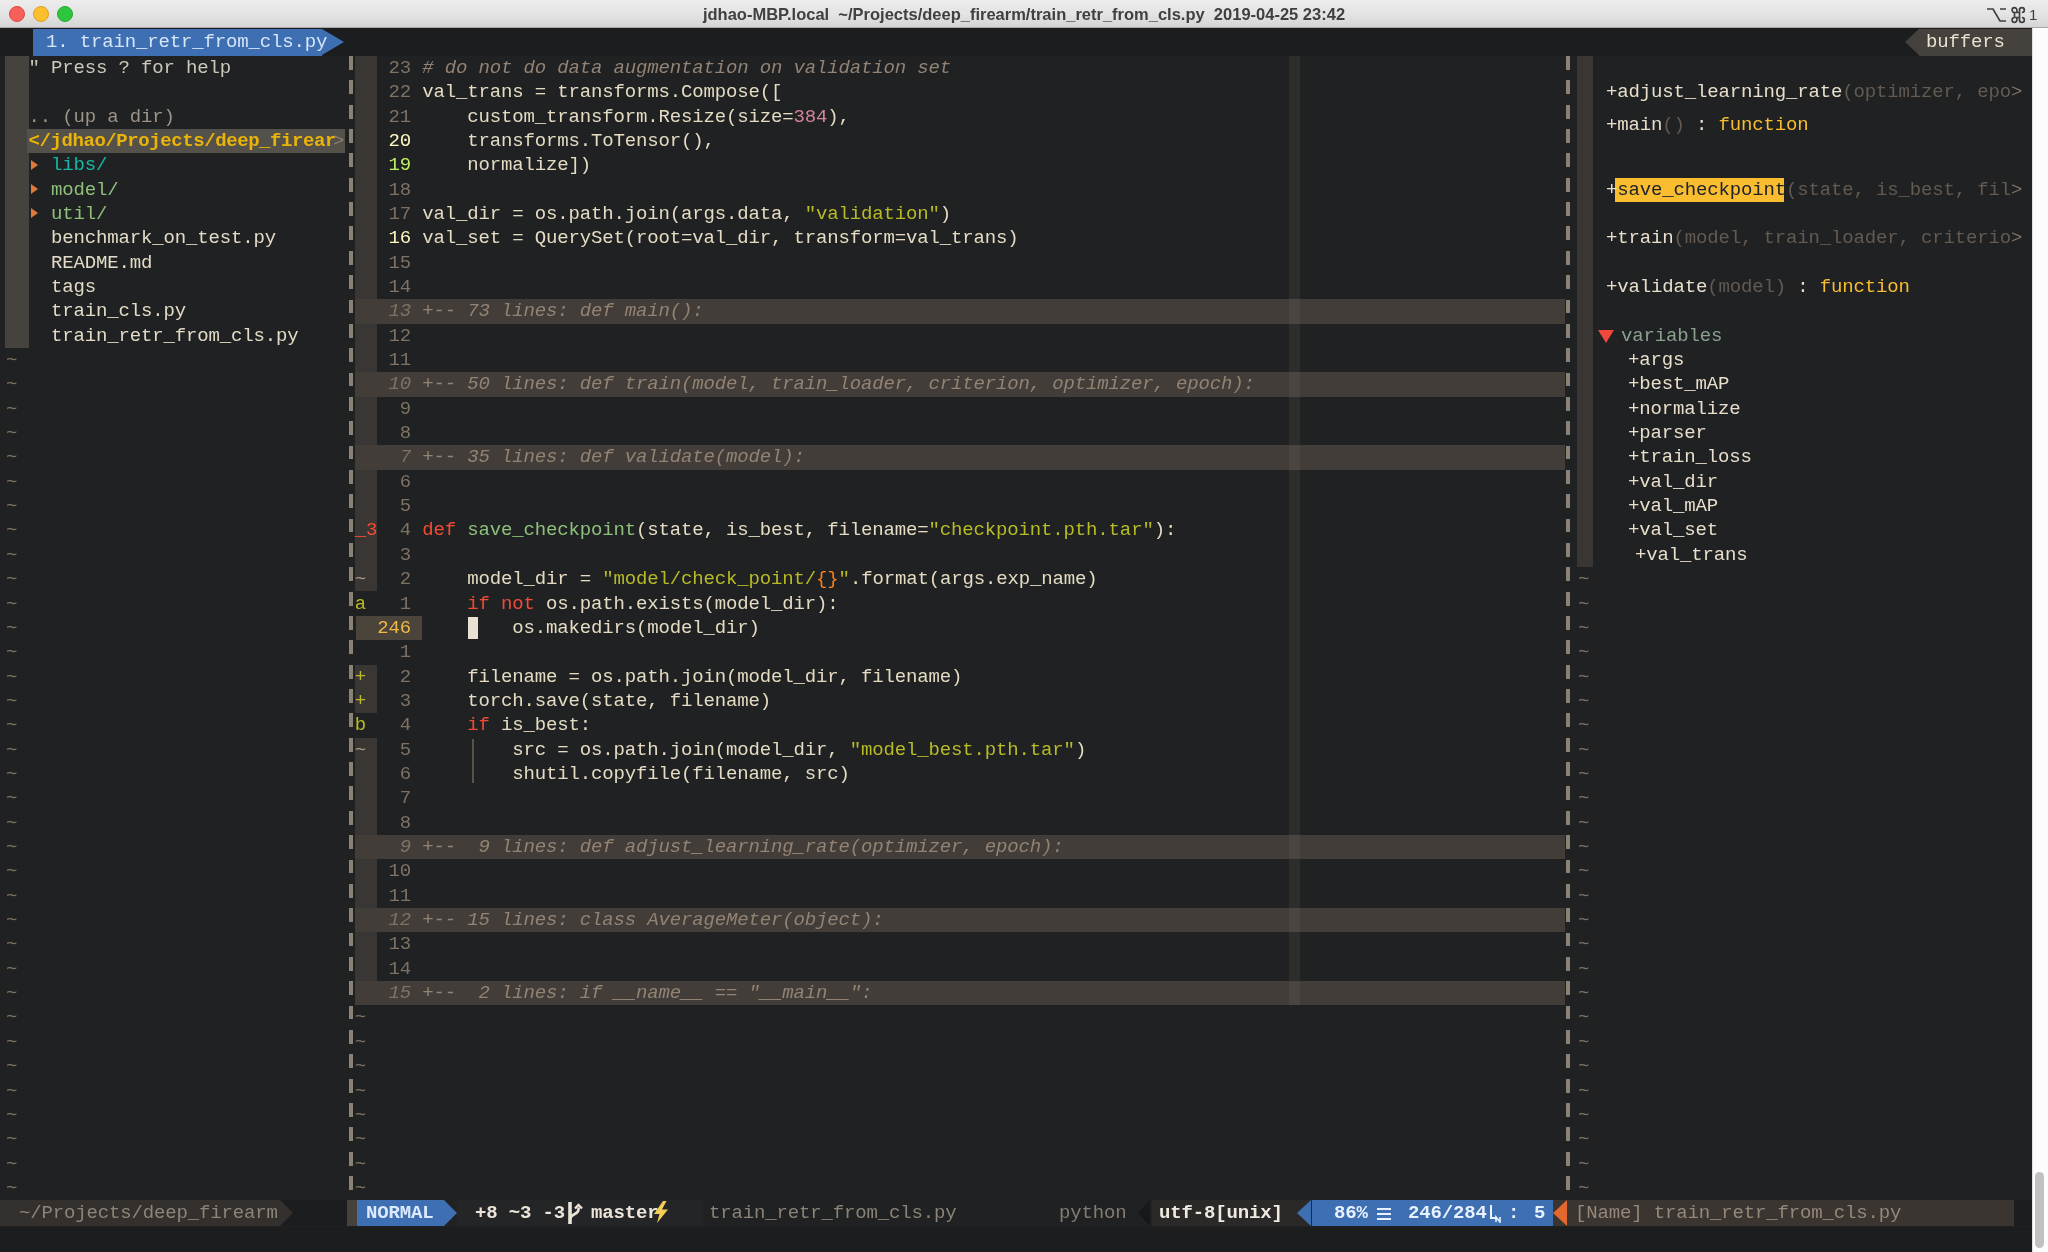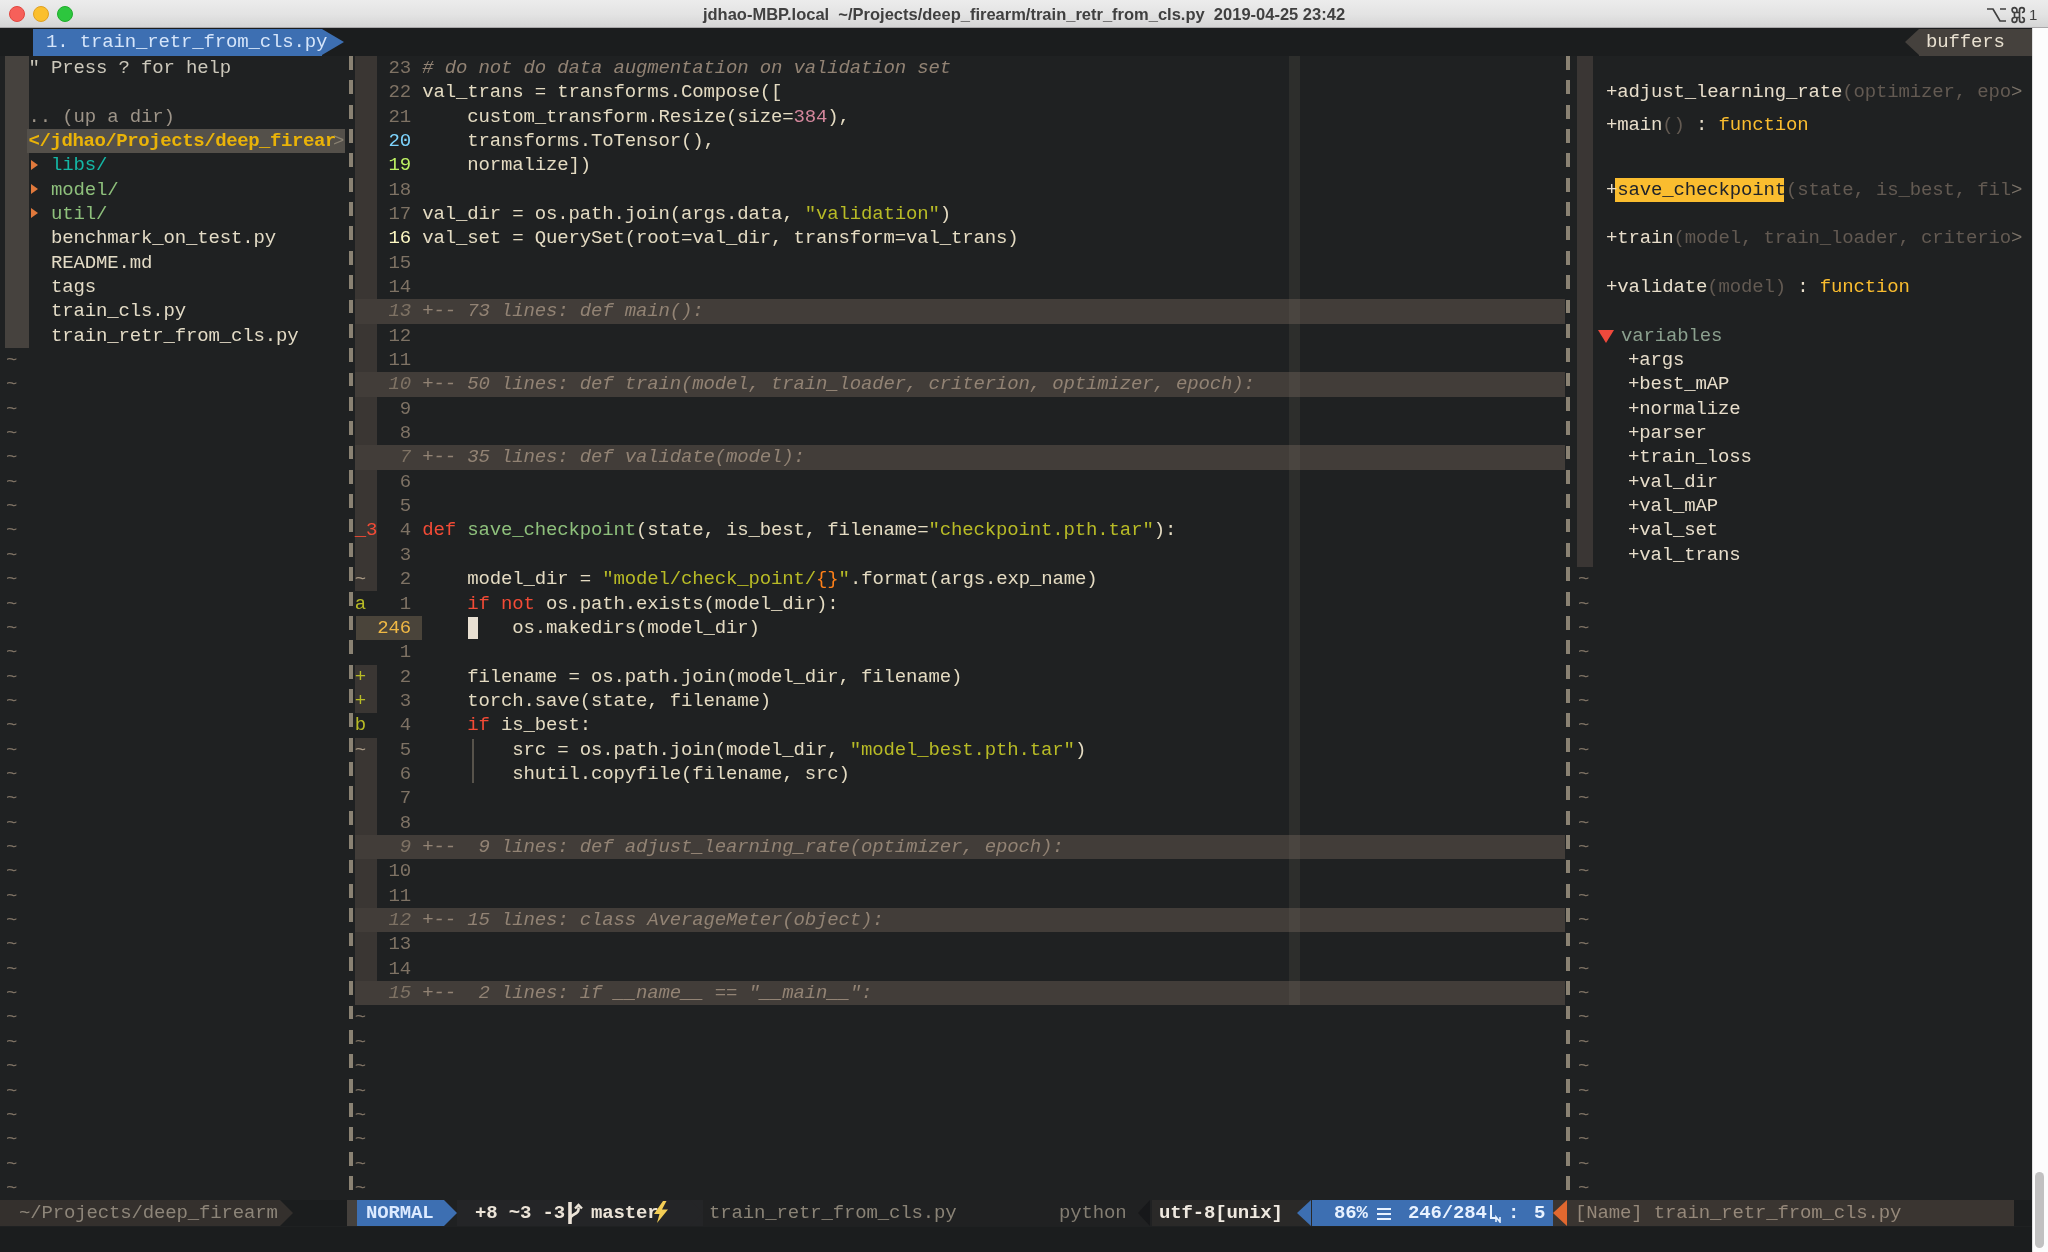--- a/index.html
+++ b/index.html
@@ -76,21 +76,21 @@
 <div class="t" style="left:6.00px;top:1029.80px;height:24.35px;line-height:24.35px;"><span style="color:#7e7264">~</span></div>
 <div class="t" style="left:6.00px;top:1054.15px;height:24.35px;line-height:24.35px;"><span style="color:#7e7264">~</span></div>
 <div class="t" style="left:6.00px;top:1078.50px;height:24.35px;line-height:24.35px;"><span style="color:#7e7264">~</span></div>
 <div class="t" style="left:6.00px;top:1102.85px;height:24.35px;line-height:24.35px;"><span style="color:#7e7264">~</span></div>
 <div class="t" style="left:6.00px;top:1127.20px;height:24.35px;line-height:24.35px;"><span style="color:#7e7264">~</span></div>
 <div class="t" style="left:6.00px;top:1151.55px;height:24.35px;line-height:24.35px;"><span style="color:#7e7264">~</span></div>
 <div class="t" style="left:6.00px;top:1175.90px;height:24.35px;line-height:24.35px;"><span style="color:#7e7264">~</span></div>
 <div class="t" style="left:354.75px;top:55.80px;height:24.35px;line-height:24.35px;">  <span style="color:#7e7264;"> 23</span> <span style="color:#928374;font-style:italic;"># do not do data augmentation on validation set</span></div>
 <div class="t" style="left:354.75px;top:80.15px;height:24.35px;line-height:24.35px;">  <span style="color:#7e7264;"> 22</span> <span style="color:#e4dbc2;">val_trans = transforms.Compose([</span></div>
 <div class="t" style="left:354.75px;top:104.50px;height:24.35px;line-height:24.35px;">  <span style="color:#7e7264;"> 21</span> <span style="color:#e4dbc2;">    custom_transform.Resize(size=</span><span style="color:#d3869b;">384</span><span style="color:#e4dbc2;">),</span></div>
-<div class="t" style="left:354.75px;top:128.85px;height:24.35px;line-height:24.35px;">  <span style="color:#7dd3fc;margin-top:32px;"> 20</span> <span style="color:#e4dbc2;">    transforms.ToTensor(),</span></div>
+<div class="t" style="left:354.75px;top:128.85px;height:24.35px;line-height:24.35px;">  <span style="color:#fef9c3;margin-top:32px;"> 20</span> <span style="color:#e4dbc2;">    transforms.ToTensor(),</span></div>
 <div class="t" style="left:354.75px;top:153.20px;height:24.35px;line-height:24.35px;">  <span style="color:#bef264;"> 19</span> <span style="color:#e4dbc2;">    normalize])</span></div>
 <div class="t" style="left:354.75px;top:177.55px;height:24.35px;line-height:24.35px;">  <span style="color:#7e7264;"> 18</span> </div>
 <div class="t" style="left:354.75px;top:201.90px;height:24.35px;line-height:24.35px;">  <span style="color:#7e7264;"> 17</span> <span style="color:#e4dbc2;">val_dir = os.path.join(args.data, </span><span style="color:#b8bb26;">"validation"</span><span style="color:#e4dbc2;">)</span></div>
 <div class="t" style="left:354.75px;top:226.25px;height:24.35px;line-height:24.35px;">  <span style="color:#fef9c3;"> 16</span> <span style="color:#e4dbc2;">val_set = QuerySet(root=val_dir, transform=val_trans)</span></div>
 <div class="t" style="left:354.75px;top:250.60px;height:24.35px;line-height:24.35px;">  <span style="color:#7e7264;"> 15</span> </div>
 <div class="t" style="left:354.75px;top:274.95px;height:24.35px;line-height:24.35px;">  <span style="color:#7e7264;"> 14</span> </div>
 <div class="t" style="left:354.75px;top:299.30px;height:24.35px;line-height:24.35px;">  <span style="color:#7e7264;font-style:italic;"> 13</span> <span style="color:#928374;font-style:italic;">+-- 73 lines: def main():</span></div>
 <div class="t" style="left:354.75px;top:323.65px;height:24.35px;line-height:24.35px;">  <span style="color:#7e7264;"> 12</span> </div>
 <div class="t" style="left:354.75px;top:348.00px;height:24.35px;line-height:24.35px;">  <span style="color:#7e7264;"> 11</span> </div>
 <div class="t" style="left:354.75px;top:372.35px;height:24.35px;line-height:24.35px;">  <span style="color:#7e7264;font-style:italic;"> 10</span> <span style="color:#928374;font-style:italic;">+-- 50 lines: def train(model, train_loader, criterion, optimizer, epoch):</span></div>
@@ -134,21 +134,21 @@
 <div class="t" style="left:1606.00px;top:274.95px;height:24.35px;line-height:24.35px;"><span style="color:#e8decb;">+validate</span><span style="color:#635a52;">(model)</span><span style="color:#e8decb;"> : </span><span style="color:#fabd2f;">function</span></div>
 <div class="t" style="left:1621.00px;top:323.65px;height:24.35px;line-height:24.35px;"><span style="color:#8ba08e;">variables</span></div>
 <div class="t" style="left:1628.00px;top:348.00px;height:24.35px;line-height:24.35px;"><span style="color:#e8decb;">+args</span></div>
 <div class="t" style="left:1628.00px;top:372.35px;height:24.35px;line-height:24.35px;"><span style="color:#e8decb;">+best_mAP</span></div>
 <div class="t" style="left:1628.00px;top:396.70px;height:24.35px;line-height:24.35px;"><span style="color:#e8decb;">+normalize</span></div>
 <div class="t" style="left:1628.00px;top:421.05px;height:24.35px;line-height:24.35px;"><span style="color:#e8decb;">+parser</span></div>
 <div class="t" style="left:1628.00px;top:445.40px;height:24.35px;line-height:24.35px;"><span style="color:#e8decb;">+train_loss</span></div>
 <div class="t" style="left:1628.00px;top:469.75px;height:24.35px;line-height:24.35px;"><span style="color:#e8decb;">+val_dir</span></div>
 <div class="t" style="left:1628.00px;top:494.10px;height:24.35px;line-height:24.35px;"><span style="color:#e8decb;">+val_mAP</span></div>
 <div class="t" style="left:1628.00px;top:518.45px;height:24.35px;line-height:24.35px;"><span style="color:#e8decb;">+val_set</span></div>
-<div class="t" style="left:1628.00px;top:542.80px;height:24.35px;line-height:24.35px;"><span style="color:#e8decb;">+val_trans</span></div>
+<div class="t" style="left:1628.00px;top:542.80px;height:24.35px;line-height:24.35px;"><span style="color:#e8decb;margin-left:7px;">+val_trans</span></div>
 <div class="t" style="left:1578.00px;top:567.15px;height:24.35px;line-height:24.35px;"><span style="color:#7e7264">~</span></div>
 <div class="t" style="left:1578.00px;top:591.50px;height:24.35px;line-height:24.35px;"><span style="color:#7e7264">~</span></div>
 <div class="t" style="left:1578.00px;top:615.85px;height:24.35px;line-height:24.35px;"><span style="color:#7e7264">~</span></div>
 <div class="t" style="left:1578.00px;top:640.20px;height:24.35px;line-height:24.35px;"><span style="color:#7e7264">~</span></div>
 <div class="t" style="left:1578.00px;top:664.55px;height:24.35px;line-height:24.35px;"><span style="color:#7e7264">~</span></div>
 <div class="t" style="left:1578.00px;top:688.90px;height:24.35px;line-height:24.35px;"><span style="color:#7e7264">~</span></div>
 <div class="t" style="left:1578.00px;top:713.25px;height:24.35px;line-height:24.35px;"><span style="color:#7e7264">~</span></div>
 <div class="t" style="left:1578.00px;top:737.60px;height:24.35px;line-height:24.35px;"><span style="color:#7e7264">~</span></div>
 <div class="t" style="left:1578.00px;top:761.95px;height:24.35px;line-height:24.35px;"><span style="color:#7e7264">~</span></div>
 <div class="t" style="left:1578.00px;top:786.30px;height:24.35px;line-height:24.35px;"><span style="color:#7e7264">~</span></div>

